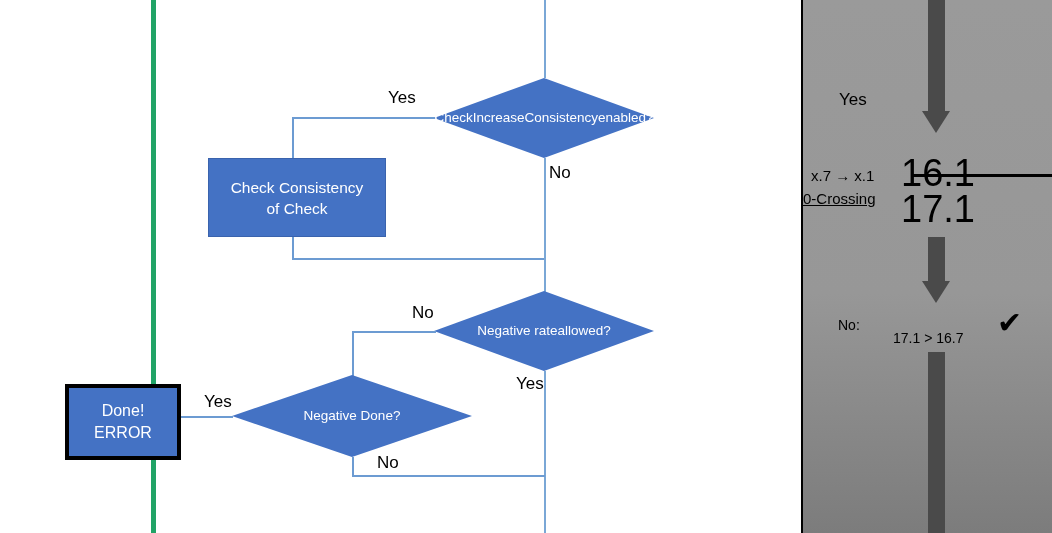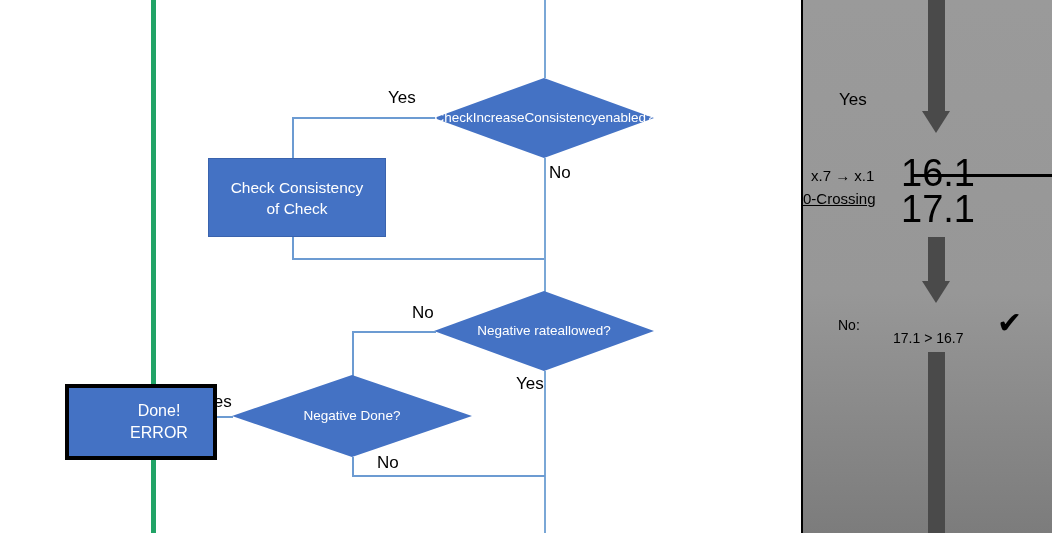--- a/index.html
+++ b/index.html
@@ -112,21 +112,21 @@
       </div>
     </div>
 
     <div class="conn h" style="left:173px;top:416px;width:60px;"></div>
     <div class="etext" style="left:204px;top:392px;">Yes</div>
 
     <div class="conn v" style="left:352px;top:457px;height:19px;"></div>
     <div class="conn h" style="left:352px;top:475px;width:193px;"></div>
     <div class="etext" style="left:377px;top:453px;">No</div>
 
-    <div class="rect thick" style="left:65px;top:384px;width:108px;height:68px;font-size:16px;line-height:22px;padding-left:36px;">
+    <div class="rect thick" style="left:65px;top:384px;width:108px;height:68px;font-size:16px;line-height:22px;">
       <span>Done!</span>
       <span>ERROR</span>
     </div>
 
   </div>
 
   <div class="panel">
 
     <div class="pbar" style="left:125px;top:0;height:113px;"></div>
     <div class="parrowhead" style="left:119px;top:111px;"></div>

